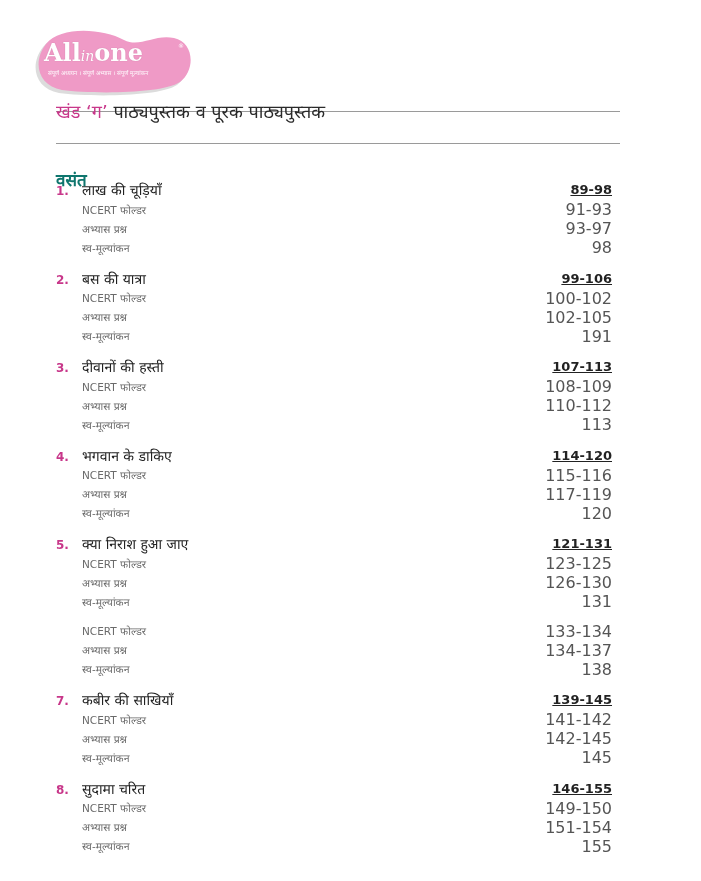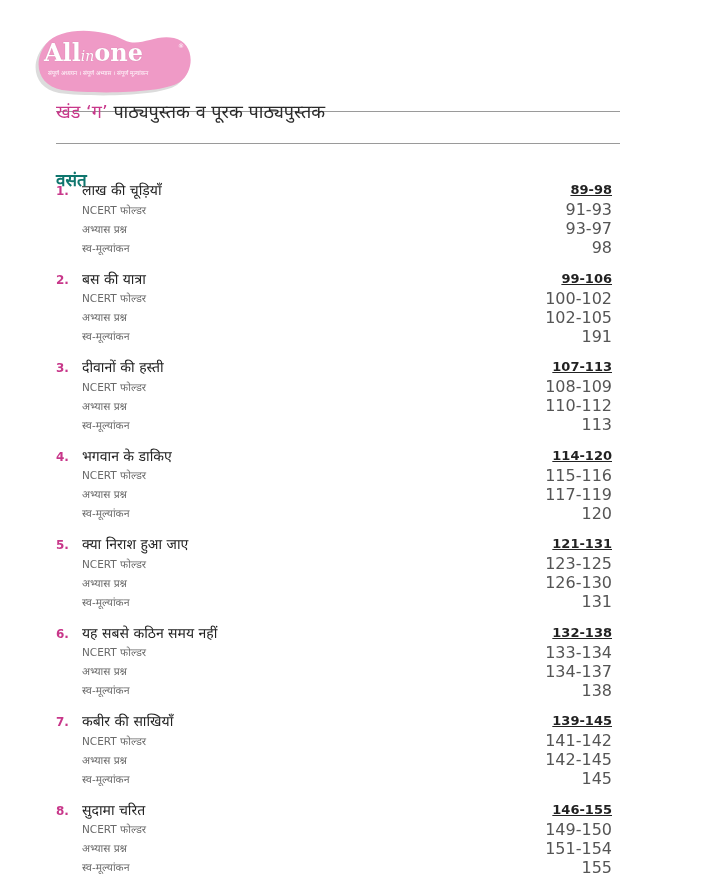--- a/index.html
+++ b/index.html
@@ -163,24 +163,20 @@
         <span>अभ्यास प्रश्न</span>
         <span class="sub-pages">126-130</span>
       </div>
       <div class="sub-row">
         <span>स्व-मूल्यांकन</span>
         <span class="sub-pages">131</span>
       </div>
       <div class="gap"></div>
     </div>
     <div class="chapter">
-      <div class="ch-row">
-        <span><span class="ch-num">6.</span><span class="ch-title">यह सबसे कठिन समय नहीं</span></span>
-        <span class="ch-pages">132-138</span>
-      </div>
       <div class="sub-row">
         <span>NCERT फोल्डर</span>
         <span class="sub-pages">133-134</span>
       </div>
       <div class="sub-row">
         <span>अभ्यास प्रश्न</span>
         <span class="sub-pages">134-137</span>
       </div>
       <div class="sub-row">
         <span>स्व-मूल्यांकन</span>

